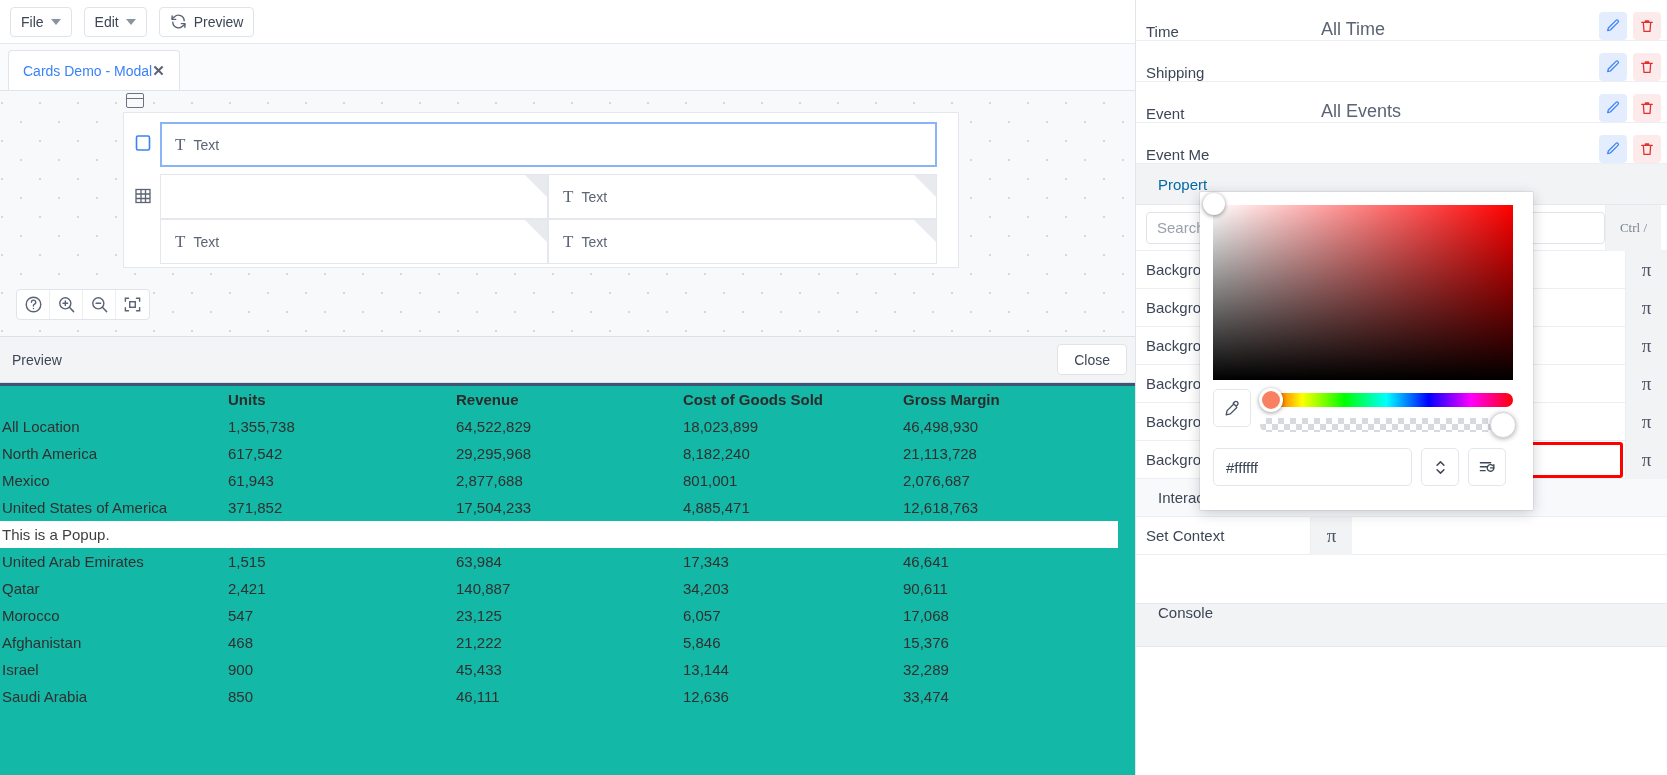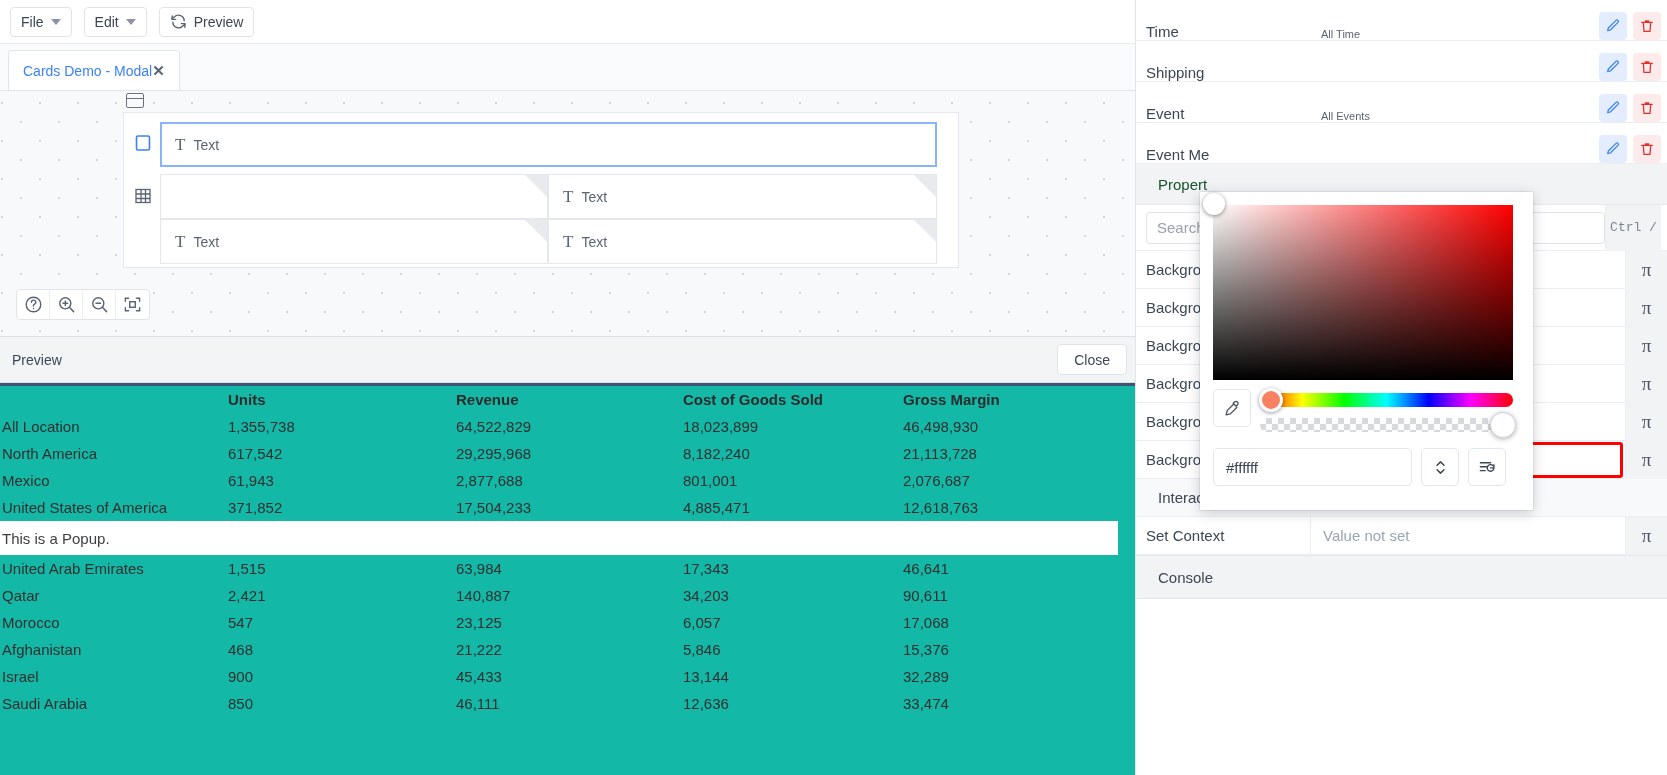--- a/index.html
+++ b/index.html
@@ -121,21 +121,21 @@
     text-align:left; padding:0 0 0 0; height:27px; vertical-align:middle;
     font-size:15px; color:#2f3030; white-space:nowrap;
   }
   #preview-table th { font-weight:bold; color:#2b2c2c; }
   #preview-table .c0 { width:228px; padding-left:2px;}
   #preview-table .c1 { width:228px; }
   #preview-table .c2 { width:227px; }
   #preview-table .c3 { width:220px; }
   #preview-table .c4 { width:215px; }
   #popup-row td {
-    background:#ffffff; color:#3d3f40; height:34px; padding-left:2px;
+    background:#ffffff; color:#3d3f40; height:27px; padding-left:2px;
   }
 
   
   #right-pane {
     position:absolute; left:1135px; top:0; width:532px; height:775px;
     background:#ffffff; border-left:1px solid #e1e4ea;
   }
   #ctx-tabs {
     position:absolute; left:0; top:0; width:532px; height:46px;
     background:#ffffff; border-bottom:1px solid #e6e8ed; display:flex;
@@ -159,45 +159,45 @@
     margin-left:auto; width:36px;height:36px; background:#ffffff;
     border:1px solid #e6e8ed; border-radius:4px; color:#2f3644;
     display:flex;align-items:center;justify-content:center;
     font-size:24px; line-height:1; cursor:pointer;
   }
   .ctx-row {
     height:41px; border-bottom:1px solid #eceef2; display:flex; align-items:flex-end;
     padding-left:10px; background:#ffffff; position:relative;
   }
   .ctx-name { width:175px; font-size:15px; color:#3d4656; }
-  .ctx-val  { flex:1; font-size:11px; color:#5b6474; }
+  .ctx-val  { flex:1; font-size:18px; color:#5b6474; }
   .icon-btn {
     width:28px;height:28px;border-radius:4px;margin-right:6px;
     display:flex;align-items:center;justify-content:center;cursor:pointer;
   }
   .icon-btn.edit { background:#e3edfd; color:#3b82f6; }
   .icon-btn.del  { background:#fdeaea; color:#e03131; }
 
   
   #prop-head {
     height:41px; background:#f2f3f5; border-bottom:1px solid #e6e8ed;
-    display:flex;align-items:center;padding-left:22px;font-size:15px;color:#14532d;
+    display:flex;align-items:center;padding-left:22px;font-size:15px;color:#0369a1;
   }
   #search-row {
     height:46px; background:#ffffff; border-bottom:1px solid #eceef2;
     display:flex; align-items:center; padding:0 6px 0 10px;
   }
   #prop-search {
     flex:1; height:32px; border:1px solid #e0e3e9; border-radius:4px;
     padding:0 10px; font-size:15px; color:#5b6474; outline:none;
     font-family:"Liberation Sans", sans-serif; background:#fff;
   }
   #prop-search::placeholder{ color:#9aa1ae; }
   #kbd-hint {
-    width:56px; text-align:center; font-family:Liberation Mono, monospace;
+    width:56px; text-align:center; font-family:Liberation Serif, serif;
     font-size:13px; color:#7b8494; background:#f2f3f5; height:46px;
     display:flex;align-items:center;justify-content:center;
     border-left:1px solid #eceef2;
   }
   .prop-row {
     height:38px; border-bottom:1px solid #eceef2; display:flex; align-items:center;
     background:#ffffff;
   }
   .prop-label {
     width:174px; padding-left:10px; font-size:15px; color:#3d4656;
@@ -216,21 +216,21 @@
   .prop-row.highlight .prop-value {
     border:3px solid #ff0000; border-radius:3px; margin:0 2px; height:36px;
   }
   .section-head {
     height:38px; background:#f8f9fb; border-bottom:1px solid #eceef2;
     display:flex;align-items:center;padding-left:22px;font-size:15px;color:#3d4656;
   }
   #console-head {
     height:44px; background:#f2f3f5; border-top:1px solid #e6e8ed;
     border-bottom:1px solid #e6e8ed;
-    display:flex;align-items:center;padding-left:22px;font-size:15px;color:#3d4656;
+    display:flex;align-items:flex-start;padding-left:22px;font-size:15px;color:#3d4656;margin-top:48px;
   }
   #console-body { height:70px; background:#ffffff; }
 
   
   #color-picker {
     position:absolute; left:1200px; top:192px; width:333px; height:318px;
     background:#ffffff; border-radius:1px;
     box-shadow:0 3px 14px rgba(20,25,40,.20), 0 0 0 1px rgba(20,25,40,.06);
     z-index:40;
   }
@@ -621,21 +621,20 @@
   </div>
     </div>
 
   <div class="section-head">
     <span>Interactivity</span>
   </div>
 
   <div id="interactivity-rows">
   <div class="prop-row">
     <span class="prop-label">Set Context</span>
-    <span class="prop-value">Value not set</span>
     <span class="prop-pi">π</span>
   </div>
     </div>
 
   <div id="console-head">
     <span>Console</span>
   </div>
   <div id="console-body"></div>
 </div>
 

